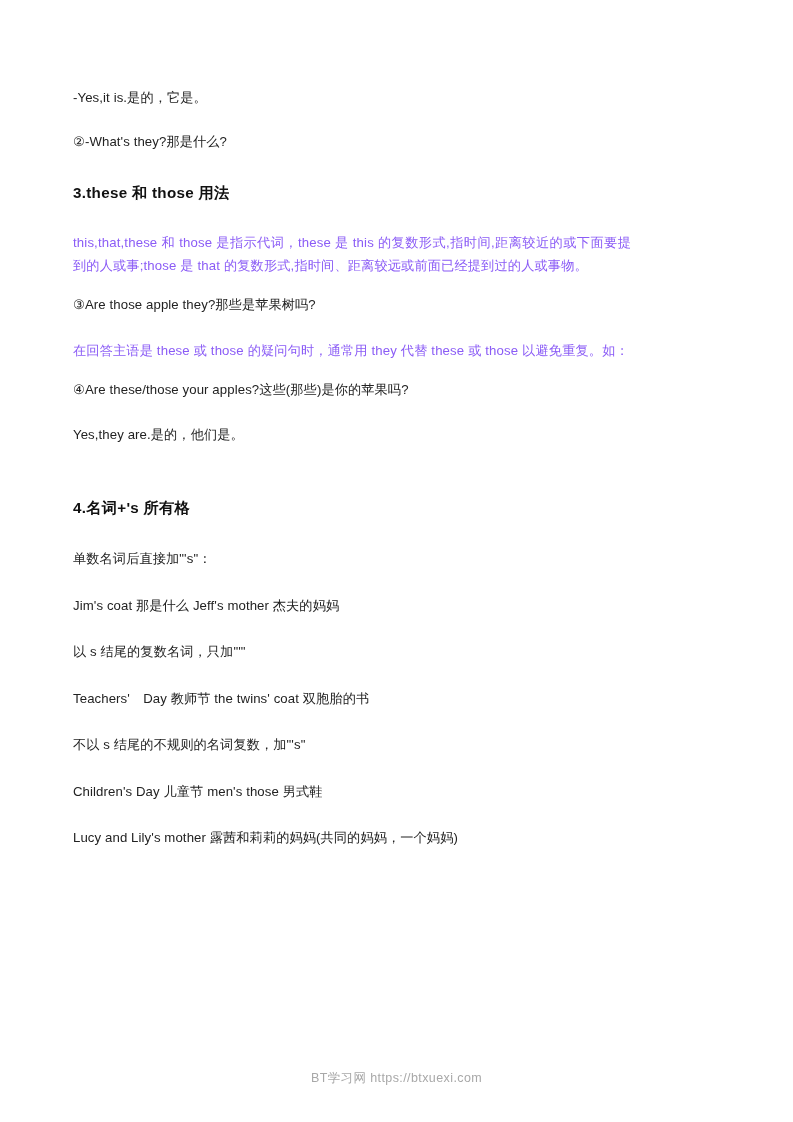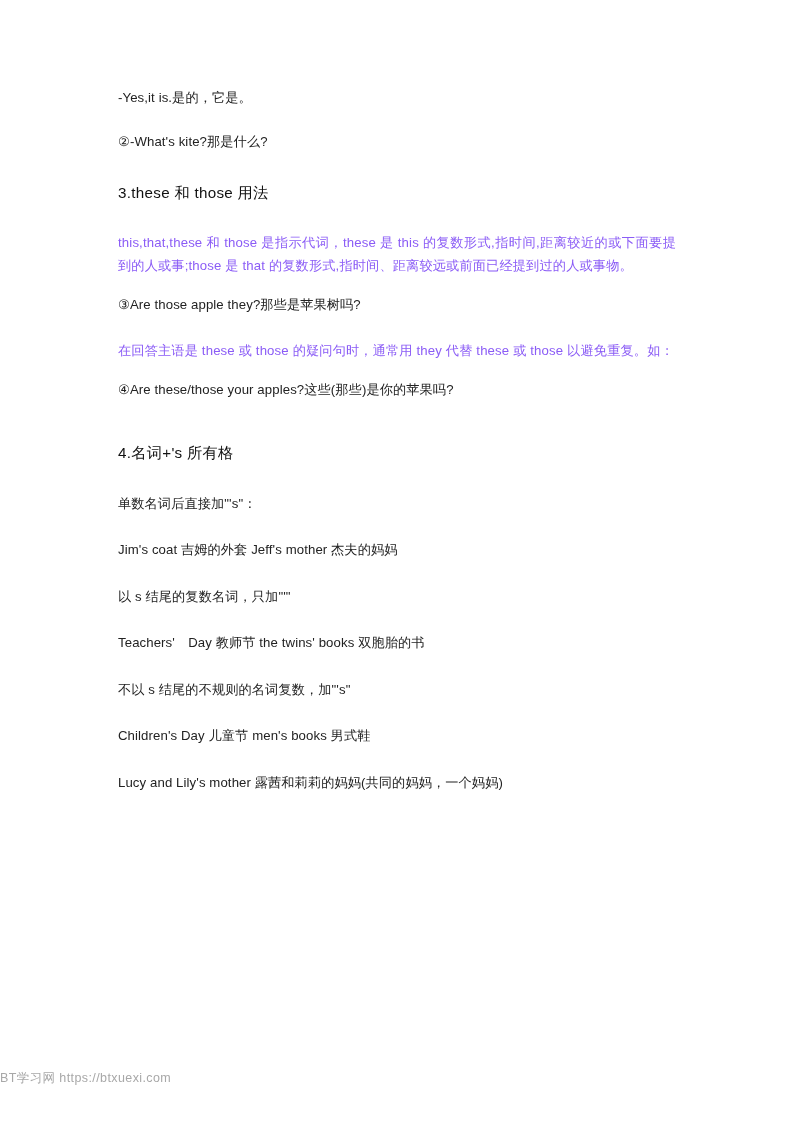--- a/index.html
+++ b/index.html
@@ -14,21 +14,21 @@
     font-family: "Liberation Sans", sans-serif;
     color: #1a1a1a;
     overflow: hidden;
   }
   .page {
     position: absolute;
     left: 0; top: 0;
     width: 793px;
     height: 1122px;
     box-sizing: border-box;
-    padding: 88px 118px 0 118px;
+    padding: 88px 118px 0 73px;
   }
   .doc-body {
     width: 558px;
   }
   p.para {
     margin: 0 0 24px 0;
     font-size: 13.2px;
     line-height: 1.55;
     color: #222222;
     letter-spacing: 0.1px;
@@ -37,71 +37,72 @@
     margin: 0 0 18px 0;
     font-size: 13.2px;
     line-height: 1.72;
     color: #8b5cf6;
     text-align: justify;
     letter-spacing: 0.15px;
   }
   h3.heading {
     margin: 30px 0 28px 0;
     font-size: 15.2px;
-    font-weight: normal;
+    font-weight: bold;
     color: #111111;
     letter-spacing: 0.3px;
   }
   h3.heading.second {
-    margin-top: 42px;
+    margin-top: 53px;
     margin-bottom: 30px;
   }
   p.listline {
     margin: 0 0 26px 0;
     font-size: 13.2px;
     line-height: 1.55;
     color: #222222;
     letter-spacing: 0.1px;
   }
   .footer {
     position: absolute;
     left: 0;
     top: 1070px;
     width: 793px;
-    text-align: left;
+    text-align: center;
     font-size: 12.5px;
     color: #a8a8a8;
     letter-spacing: 0.4px;
   }
 </style>
 </head>
 <body>
 
 <div class="page">
   <div class="doc-body">
 
     <p class="para">-Yes,it is.是的，它是。</p>
-    <p class="para">②-What's kite?那是什么?</p>
+    <p class="para">②-What's they?那是什么?</p>
 
     <h3 class="heading">3.these 和 those 用法</h3>
 
     <p class="block">this,that,these 和 those 是指示代词，these 是 this 的复数形式,指时间,距离较近的或下面要提到的人或事;those 是 that 的复数形式,指时间、距离较远或前面已经提到过的人或事物。</p>
 
     <p class="para">③Are those apple they?那些是苹果树吗?</p>
 
     <p class="block">在回答主语是 these 或 those 的疑问句时，通常用 they 代替 these 或 those 以避免重复。如：</p>
 
     <p class="para">④Are these/those your apples?这些(那些)是你的苹果吗?</p>
+    <p class="para">Yes,they are.是的，他们是。</p>
 
     <h3 class="heading second">4.名词+'s 所有格</h3>
 
     <p class="listline">单数名词后直接加"'s"：</p>
-    <p class="listline">Jim's coat 吉姆的外套 Jeff's mother 杰夫的妈妈</p>
+    <p class="listline">Jim's coat 那是什么 Jeff's mother 杰夫的妈妈</p>
     <p class="listline">以 s 结尾的复数名词，只加"'"</p>
-    <p class="listline">Teachers'　Day 教师节 the twins' books 双胞胎的书</p>
+    <p class="listline">Teachers'　Day 教师节 the twins' coat 双胞胎的书</p>
     <p class="listline">不以 s 结尾的不规则的名词复数，加"'s"</p>
-    <p class="listline">Children's Day 儿童节 men's books 男式鞋</p>
+    <p class="listline">Children's Day 儿童节 men's those 男式鞋</p>
     <p class="listline">Lucy and Lily's mother 露茜和莉莉的妈妈(共同的妈妈，一个妈妈)</p>
 
   </div>
 </div>
 
 <div class="footer">BT学习网 https://btxuexi.com</div>
 
 </body></html>

